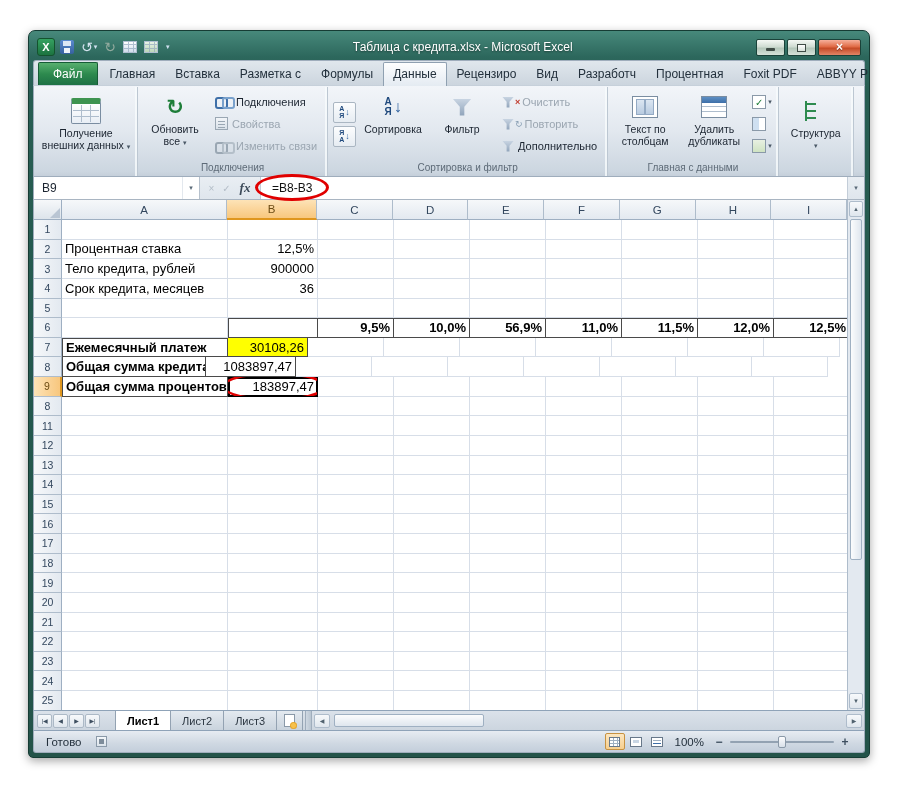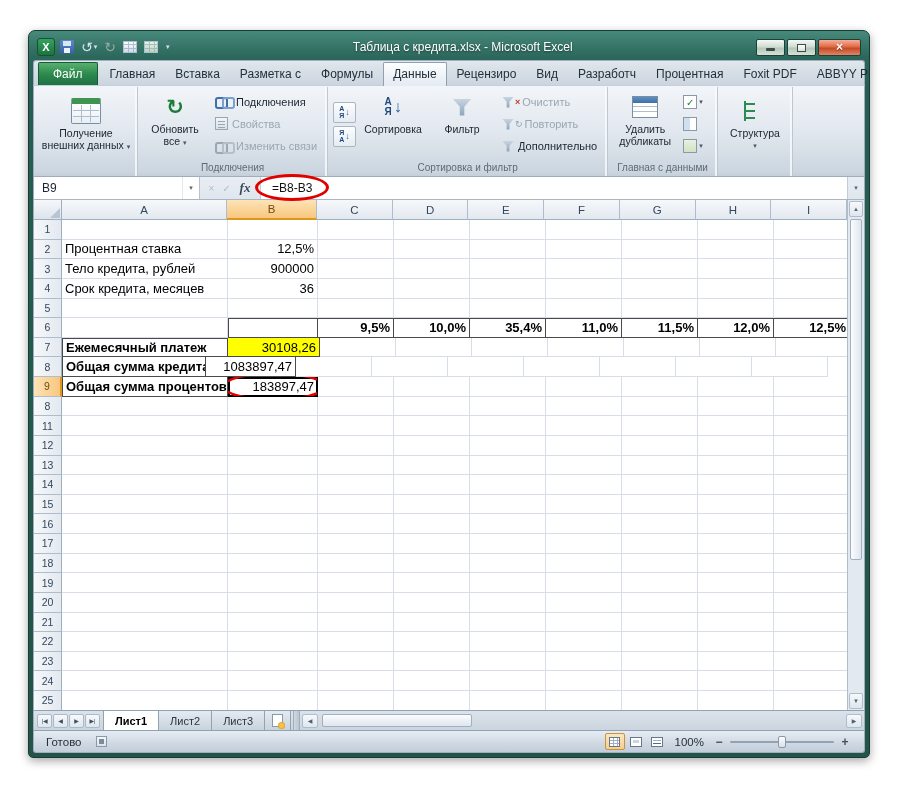--- a/index.html
+++ b/index.html
@@ -130,21 +130,21 @@
   .cell.selcell { outline:2px solid #000; outline-offset:-2px; z-index:2; }
   .vscroll { width:17px; flex:none; background:#e3e9f0; border-left:1px solid #aebccb; display:flex; flex-direction:column; }
   .sbtn { height:16px; flex:none; display:flex; align-items:center; justify-content:center; font-size:6px; color:#51626f; background:linear-gradient(#f7f9fb,#dfe6ed); border:1px solid #aebccb; border-radius:2px; margin:1px; }
   .vtrack { flex:1; position:relative; margin:0 1px; }
   .vthumb { position:absolute; left:1px; right:1px; top:1px; height:72%; background:linear-gradient(90deg,#fbfcfd,#dfe6ee); border:1px solid #9fb0c2; border-radius:2px; }
 
   
   .tabstrip { height:20px; flex:none; display:flex; align-items:stretch; background:linear-gradient(#dbe2ea,#ccd5df); border:1px solid #9fadbc; border-top:1px solid #8fa3b8; border-bottom:none; font-size:11px; }
   .navbtns { display:flex; align-items:center; gap:1px; padding:0 3px; }
   .navb { min-width:15px; height:14px; display:flex; align-items:center; justify-content:center; font-size:6px; color:#3e4f60; background:linear-gradient(#f7f9fb,#dfe6ed); border:1px solid #acb9c6; border-radius:2px; padding:0 1px; }
-  .stabs { display:flex; align-items:stretch; }
+  .stabs { display:flex; align-items:stretch;margin-left:12px; }
   .stab { display:flex; align-items:center; padding:0 11px; border-right:1px solid #93a2b2; background:linear-gradient(#e4eaf0,#c9d3dd); color:#2c3742; }
   .stab.active { background:#fff; font-weight:bold; border-left:1px solid #93a2b2; color:#000; }
   .stab.addsheet { padding:0 7px; }
   .icon-addsheet { width:11px; height:13px; background:#fff; border:1px solid #8a99a8; position:relative; }
   .icon-addsheet::after { content:""; position:absolute; right:-3px; bottom:-3px; width:7px; height:7px; background:radial-gradient(circle,#f6c14d 40%,#e29c1a 70%); border-radius:50%; }
   .tsplit { width:7px; background:linear-gradient(90deg,#cfd8e2,#b9c5d1); border-left:1px solid #9fadbc; border-right:1px solid #9fadbc; margin-left:2px; }
   .hscroll { flex:1; display:flex; align-items:center; padding:0 1px; }
   .sbtn.h { width:16px; height:14px; }
   .htrack { flex:1; position:relative; height:16px; margin:0 1px; }
   .hthumb { position:absolute; left:2px; top:1px; width:150px; height:13px; background:linear-gradient(#fbfcfd,#dfe6ee); border:1px solid #9fb0c2; border-radius:2px; }
@@ -322,20 +322,27 @@
             </div>
           </div>
         </div>
         <div class="rg-label">Сортировка и фильтр</div>
       </div>
 
       <div class="rgroup">
         <div class="rg-body">
           <div class="bigbtn">
             <span class="bicon">
+                <span class="icon-ttc"></span>
+              </span>
+            <span class="bl">Текст по</span>
+            <span class="bl">столбцам</span>
+          </div>
+          <div class="bigbtn">
+            <span class="bicon">
                 <span class="icon-dup"></span>
               </span>
             <span class="bl">Удалить</span>
             <span class="bl">дубликаты</span>
           </div>
           <div class="smallcol">
             <div class="minitool">
                 <span class="icon-validation">✓</span>
                 <span class="caret9">▾</span>
               </div>
@@ -457,30 +464,30 @@
               <div class="cell" style="width: 76px;"></div>
               <div class="cell" style="width: 76px;"></div>
               <div class="cell" style="width: 76px;"></div>
             </div>
             <div class="grow">
               <div class="rowh">6</div>
               <div class="cell" style="width: 166px;"></div>
               <div class="cell" style="width: 90px; border-width: 1px; border-style: solid; border-color: rgb(74, 74, 74);"></div>
               <div class="cell right bold" style="width: 76px; border-right: 1px solid rgb(74, 74, 74); border-bottom: 1px solid rgb(74, 74, 74); border-top: 1px solid rgb(74, 74, 74);">9,5%</div>
               <div class="cell right bold" style="width: 76px; border-right: 1px solid rgb(74, 74, 74); border-bottom: 1px solid rgb(74, 74, 74); border-top: 1px solid rgb(74, 74, 74);">10,0%</div>
-              <div class="cell right bold" style="width: 76px; border-right: 1px solid rgb(74, 74, 74); border-bottom: 1px solid rgb(74, 74, 74); border-top: 1px solid rgb(74, 74, 74);">35,4%</div>
+              <div class="cell right bold" style="width: 76px; border-right: 1px solid rgb(74, 74, 74); border-bottom: 1px solid rgb(74, 74, 74); border-top: 1px solid rgb(74, 74, 74);">56,9%</div>
               <div class="cell right bold" style="width: 76px; border-right: 1px solid rgb(74, 74, 74); border-bottom: 1px solid rgb(74, 74, 74); border-top: 1px solid rgb(74, 74, 74);">11,0%</div>
               <div class="cell right bold" style="width: 76px; border-right: 1px solid rgb(74, 74, 74); border-bottom: 1px solid rgb(74, 74, 74); border-top: 1px solid rgb(74, 74, 74);">11,5%</div>
               <div class="cell right bold" style="width: 76px; border-right: 1px solid rgb(74, 74, 74); border-bottom: 1px solid rgb(74, 74, 74); border-top: 1px solid rgb(74, 74, 74);">12,0%</div>
               <div class="cell right bold" style="width: 76px; border-right: 1px solid rgb(74, 74, 74); border-bottom: 1px solid rgb(74, 74, 74); border-top: 1px solid rgb(74, 74, 74);">12,5%</div>
             </div>
             <div class="grow">
               <div class="rowh">7</div>
               <div class="cell bold" style="width: 166px; border-width: 1px; border-style: solid; border-color: rgb(74, 74, 74);">Ежемесячный платеж</div>
-              <div class="cell right" style="width: 92px; background: rgb(255, 255, 0); border-right: 1px solid rgb(74, 74, 74); border-bottom: 1px solid rgb(74, 74, 74);">30108,26</div>
+              <div class="cell right" style="width: 80px; background: rgb(255, 255, 0); border-right: 1px solid rgb(74, 74, 74); border-bottom: 1px solid rgb(74, 74, 74);">30108,26</div>
               <div class="cell" style="width: 76px;"></div>
               <div class="cell" style="width: 76px;"></div>
               <div class="cell" style="width: 76px;"></div>
               <div class="cell" style="width: 76px;"></div>
               <div class="cell" style="width: 76px;"></div>
               <div class="cell" style="width: 76px;"></div>
               <div class="cell" style="width: 76px;"></div>
             </div>
             <div class="grow">
               <div class="rowh">8</div>

